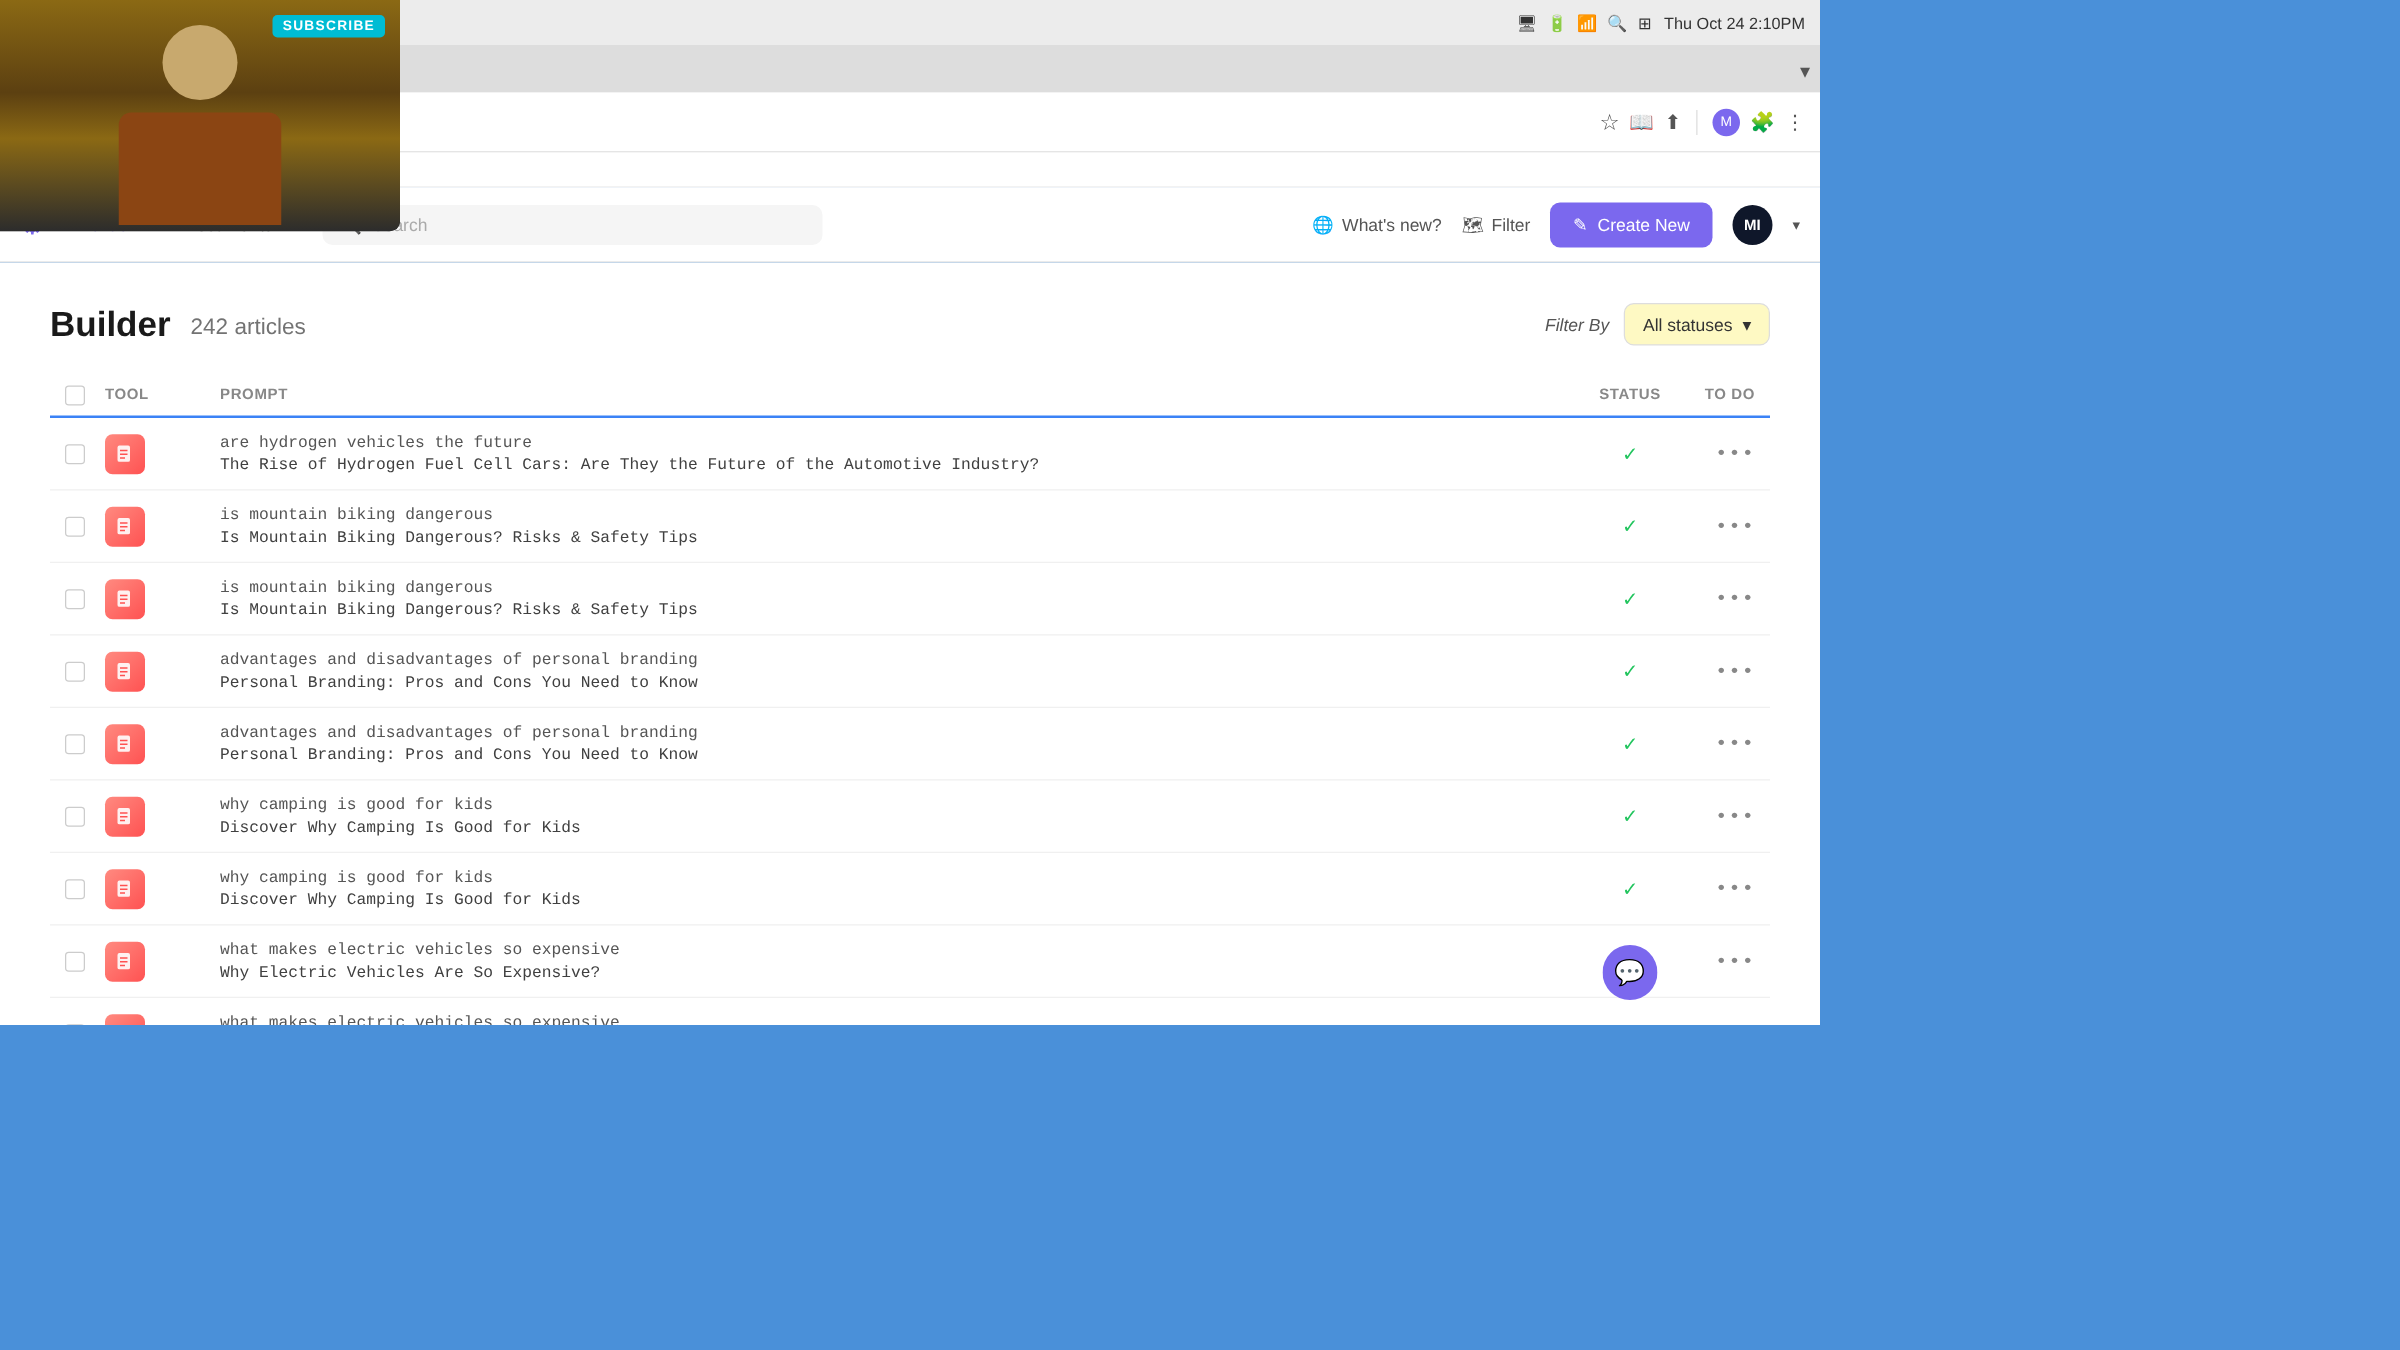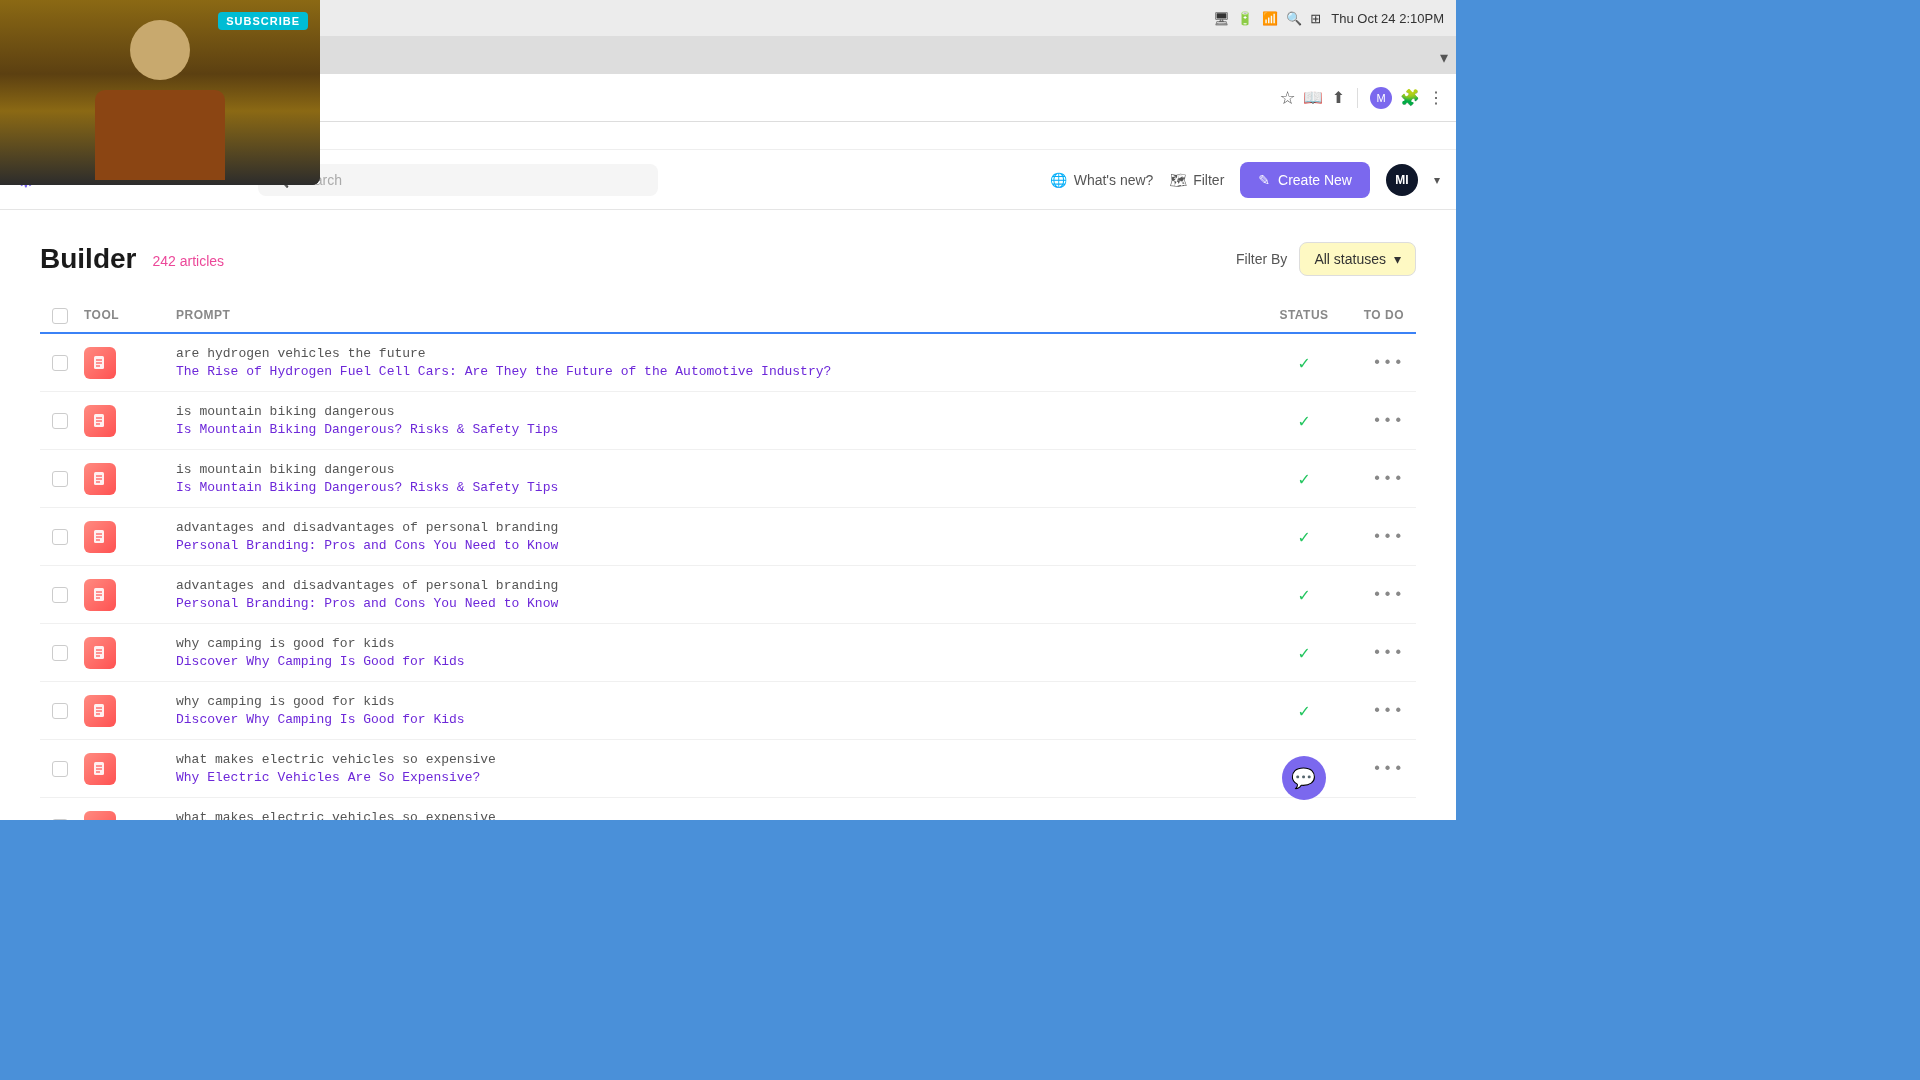--- a/index.html
+++ b/index.html
@@ -191,32 +191,33 @@
       display: flex;
       align-items: center;
       gap: 16px;
     }
     .page-title {
       font-size: 28px;
       font-weight: 700;
       color: #1a1a1a;
     }
     .article-count {
-      font-size: 14px;
-      color: #ec4899;
+      font-size: 18px;
+      color: #737373;
       margin-top: 4px;
     }
     .filter-area {
       display: flex;
       align-items: center;
       gap: 12px;
     }
     .filter-label {
       font-size: 14px;
       color: #555;
+      font-style: italic;
     }
     .filter-dropdown {
       display: flex;
       align-items: center;
       gap: 8px;
       border: 1px solid #ddd;
       border-radius: 8px;
       padding: 8px 14px;
       font-size: 14px;
       color: #333;
@@ -266,21 +267,21 @@
       flex-direction: column;
       gap: 3px;
       padding: 0 12px;
     }
     .prompt-title {
       font-size: 13px;
       color: #555;
     }
     .prompt-subtitle {
       font-size: 13px;
-      color: #6d28d9;
+      color: #404040;
       font-weight: 500;
     }
     .status-check {
       color: #22c55e;
       font-size: 18px;
       display: flex;
       justify-content: center;
     }
     .todo-dots {
       display: flex;

